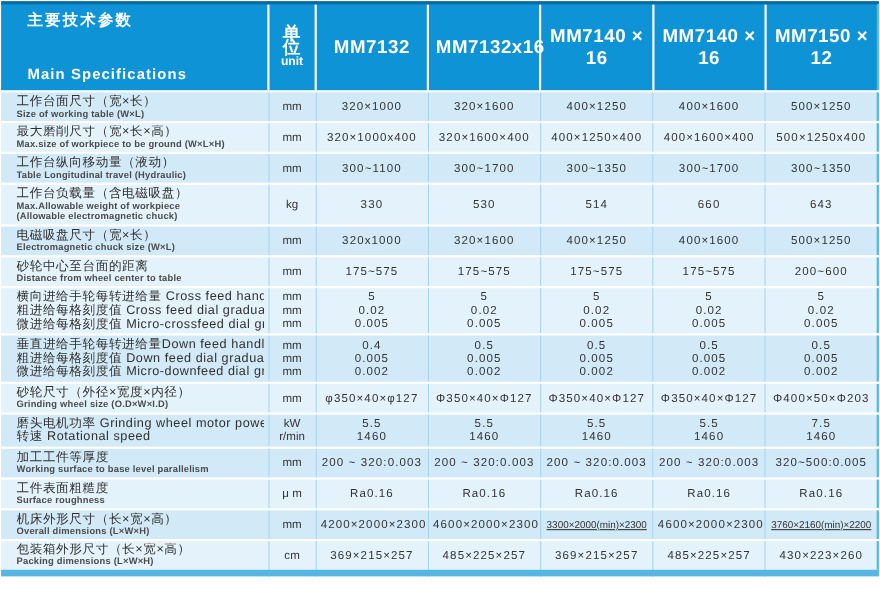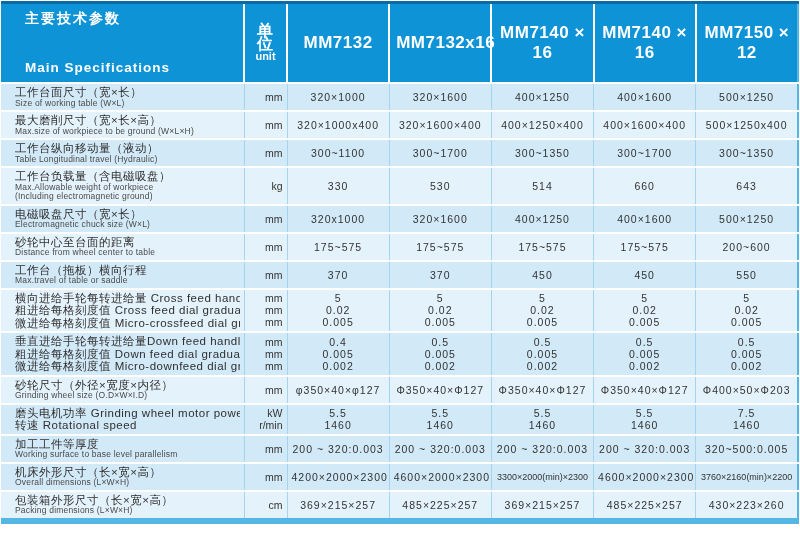--- a/index.html
+++ b/index.html
@@ -39,28 +39,28 @@
   tbody td{
     border-top:2px solid #ffffff;
     border-left:1px solid var(--vline);
     vertical-align:middle;padding:2px 4px;
   }
   tbody td:first-child{border-left:none;}
   tbody tr.odd td{background:var(--row-odd);}
   tbody tr.even td{background:var(--row-even);}
   td.lab{padding-left:14px;}
   .lab-zh{font-size:11.5px;line-height:12.5px;color:var(--label-text);letter-spacing:.5px;white-space:nowrap;overflow:hidden;}
-  .lab-en{font-size:8.5px;line-height:9.5px;color:#4a4a4a;letter-spacing:.2px;white-space:nowrap;overflow:hidden;}
+  .lab-en{font-size:8.5px;line-height:9.5px;color:#4a4a4a;letter-spacing:.2px;white-space:nowrap;overflow:hidden;font-weight:bold;}
   td.unit{
-    text-align:right;font-size:10.5px;line-height:12px;color:var(--value-text);
+    text-align:center;font-size:10.5px;line-height:12px;color:var(--value-text);
     white-space:pre-line;
   }
   td.val{text-align:center;color:var(--value-text);}
   td.val div{font-size:10.5px;line-height:12px;letter-spacing:1px;white-space:nowrap;}
-  td.val div.small{font-size:9px;letter-spacing:0;}
+  td.val div.small{font-size:9px;letter-spacing:0;text-decoration:underline;}
 </style>
 </head>
 <body>
 
 <div class="page">
   <table class="spec">
     <colgroup>
       <col class="c-label">
         <col class="c-unit">
       <col>
@@ -150,21 +150,21 @@
             <div>300~1700</div>
           </td>
           <td class="val">
             <div>300~1350</div>
           </td>
         </tr>
         <tr class="even">
           <td class="lab">
             <div class="lab-zh">工作台负载量（含电磁吸盘）</div>
             <div class="lab-en">Max.Allowable weight of workpiece</div>
-            <div class="lab-en">(Including electromagnetic ground)</div>
+            <div class="lab-en">(Allowable electromagnetic chuck)</div>
           </td>
           <td class="unit">kg</td>
           <td class="val">
             <div>330</div>
           </td>
           <td class="val">
             <div>530</div>
           </td>
           <td class="val">
             <div>514</div>
@@ -211,42 +211,20 @@
             <div>175~575</div>
           </td>
           <td class="val">
             <div>175~575</div>
           </td>
           <td class="val">
             <div>175~575</div>
           </td>
           <td class="val">
             <div>200~600</div>
-          </td>
-        </tr>
-        <tr class="odd">
-          <td class="lab">
-            <div class="lab-zh">工作台（拖板）横向行程</div>
-            <div class="lab-en">Max.travel of table or saddle</div>
-          </td>
-          <td class="unit">mm</td>
-          <td class="val">
-            <div>370</div>
-          </td>
-          <td class="val">
-            <div>370</div>
-          </td>
-          <td class="val">
-            <div>450</div>
-          </td>
-          <td class="val">
-            <div>450</div>
-          </td>
-          <td class="val">
-            <div>550</div>
           </td>
         </tr>
         <tr class="even">
           <td class="lab">
             <div class="lab-zh">横向进给手轮每转进给量 Cross feed handle graduated to</div>
             <div class="lab-zh">粗进给每格刻度值 Cross feed dial graduated to</div>
             <div class="lab-zh">微进给每格刻度值 Micro-crossfeed dial graduated to</div>
           </td>
           <td class="unit">mm
 mm
@@ -375,20 +353,42 @@
             <div>200 ~ 320:0.003</div>
           </td>
           <td class="val">
             <div>200 ~ 320:0.003</div>
           </td>
           <td class="val">
             <div>200 ~ 320:0.003</div>
           </td>
           <td class="val">
             <div>320~500:0.005</div>
+          </td>
+        </tr>
+        <tr class="even">
+          <td class="lab">
+            <div class="lab-zh">工件表面粗糙度</div>
+            <div class="lab-en">Surface roughness</div>
+          </td>
+          <td class="unit">μ m</td>
+          <td class="val">
+            <div>Ra0.16</div>
+          </td>
+          <td class="val">
+            <div>Ra0.16</div>
+          </td>
+          <td class="val">
+            <div>Ra0.16</div>
+          </td>
+          <td class="val">
+            <div>Ra0.16</div>
+          </td>
+          <td class="val">
+            <div>Ra0.16</div>
           </td>
         </tr>
         <tr class="odd">
           <td class="lab">
             <div class="lab-zh">机床外形尺寸（长×宽×高）</div>
             <div class="lab-en">Overall dimensions (L×W×H)</div>
           </td>
           <td class="unit">mm</td>
           <td class="val">
             <div>4200×2000×2300</div>

